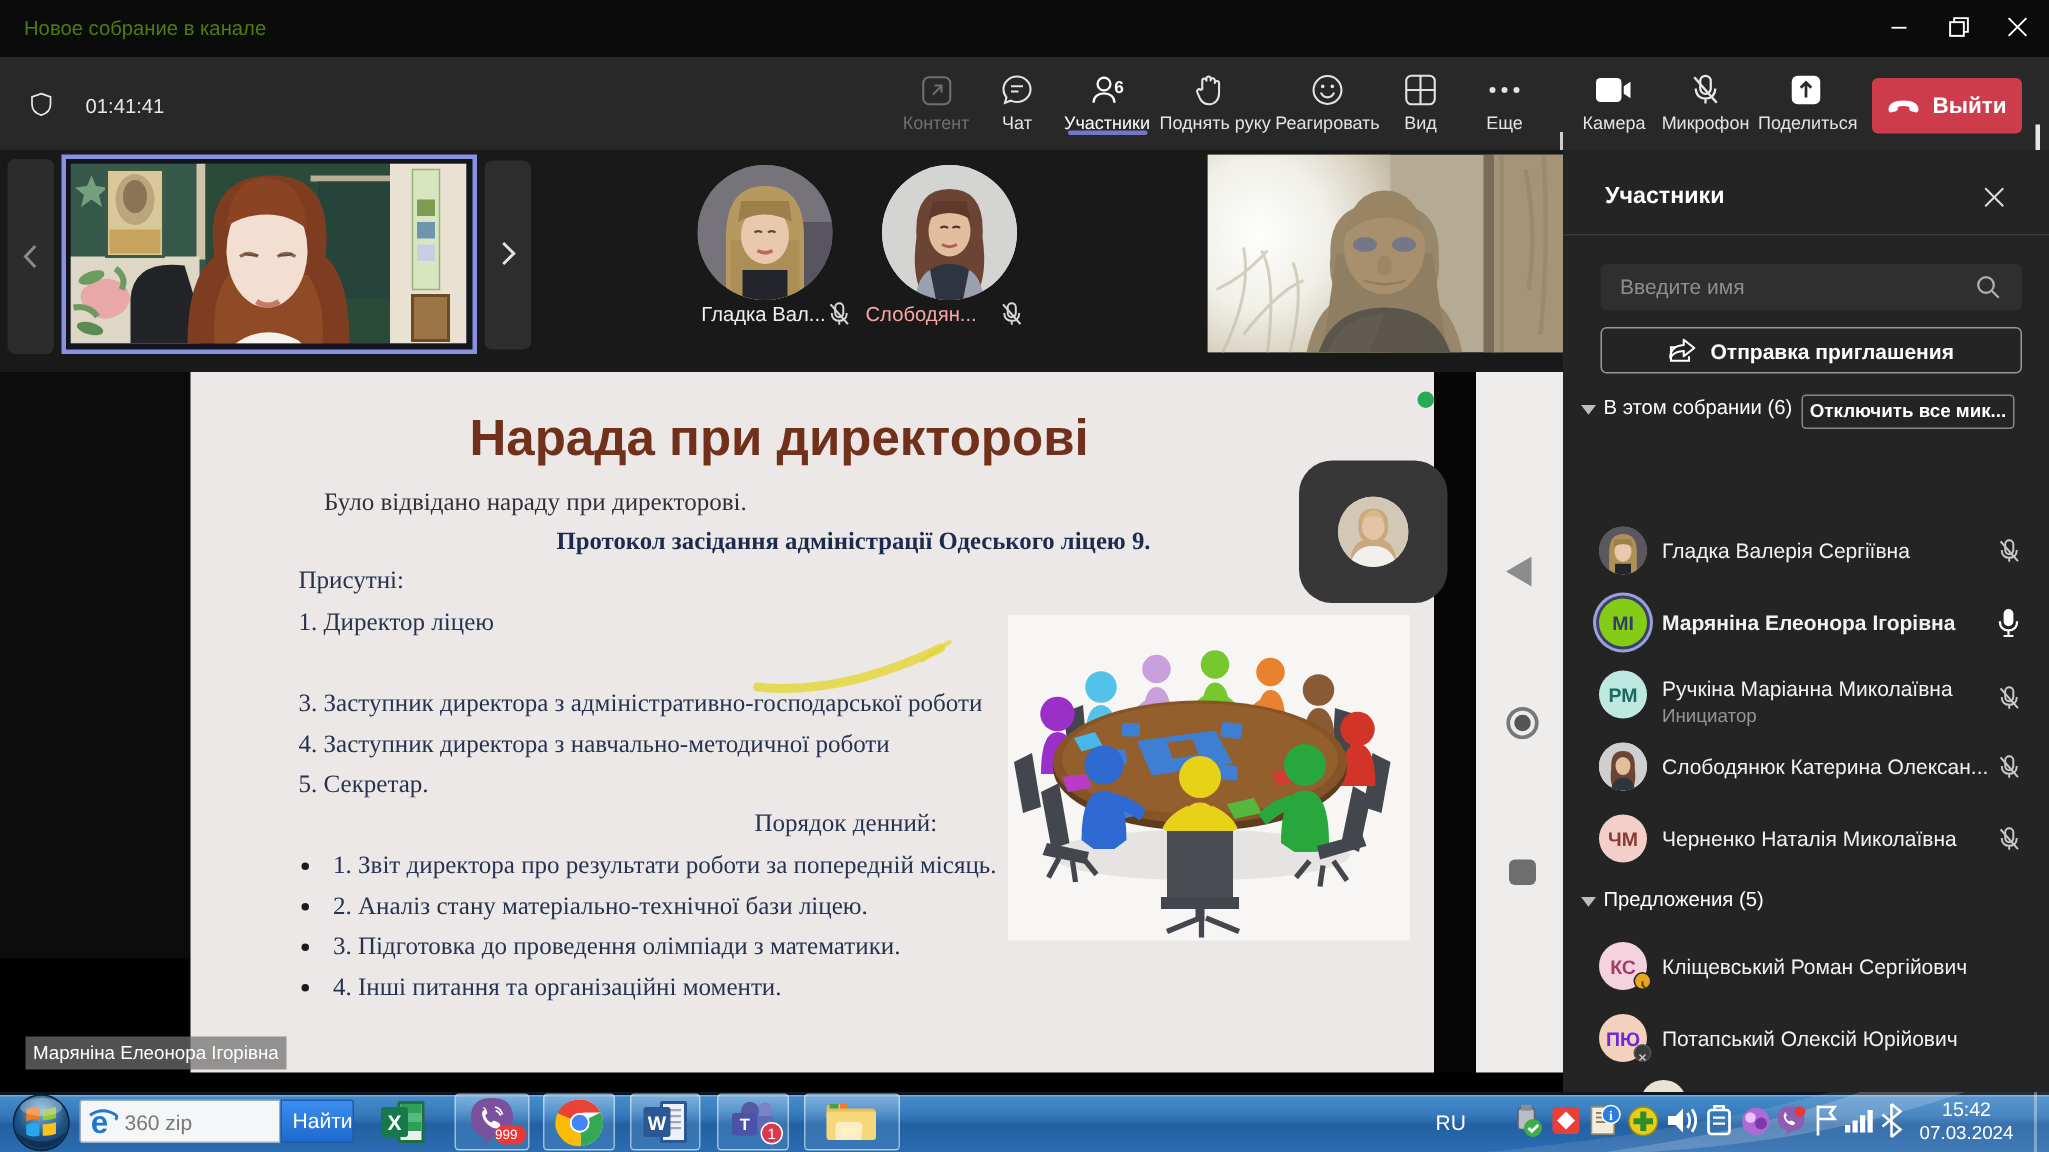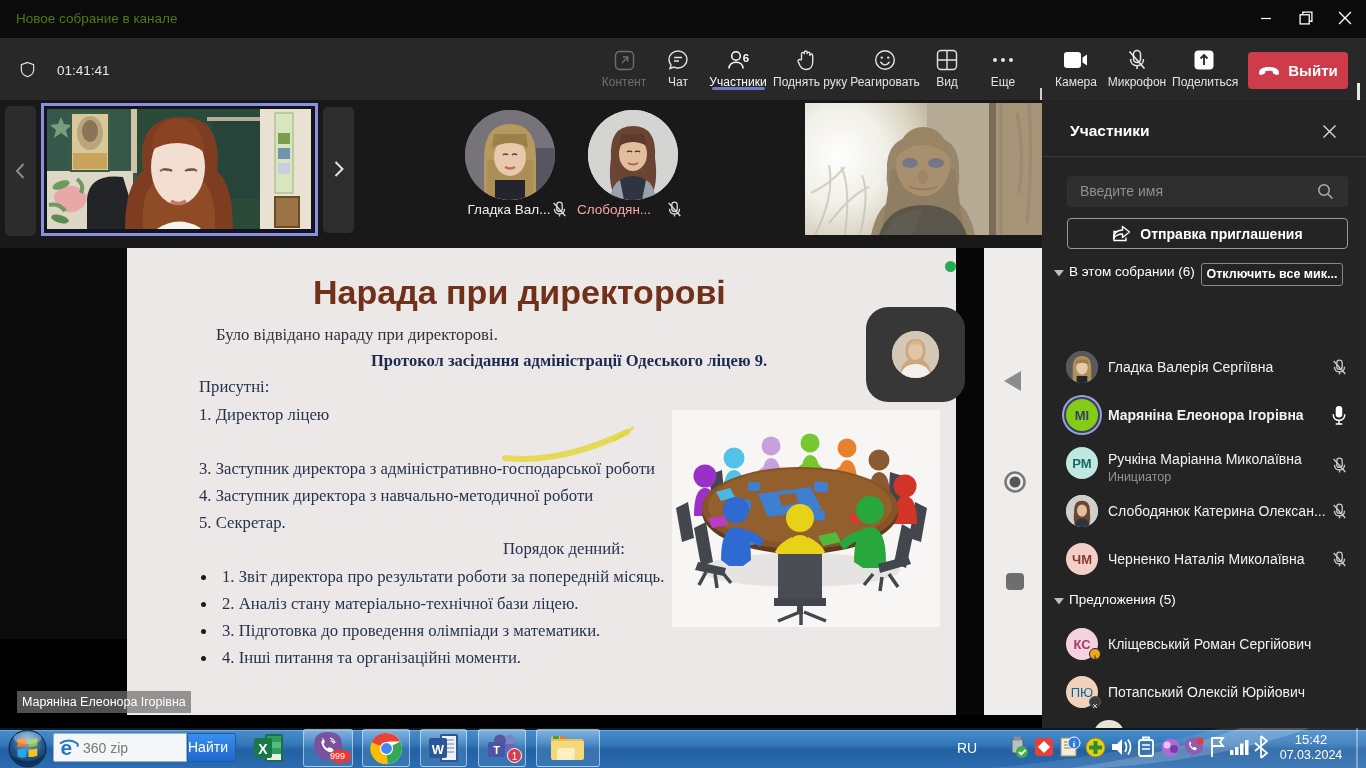--- a/index.html
+++ b/index.html
@@ -543,21 +543,21 @@
   <div class="av" style="background:#f5d3de">
           <span style="color:#a43a68;font-weight:bold;font-size:13px">КС</span>
         </div>
   <div class="nm">Кліщевський Роман Сергійович</div>
   <div class="abs" style="left:47px;top:20px;width:12px;height:12px;border-radius:50%;background:#e8a81e;border:1px solid #242424"><svg width="10" height="10" viewBox="0 0 10 10">
             <path d="M5 2.2 V5 L7 6.5" stroke="#5a3a00" stroke-width="1.2" fill="none"></path>
           </svg></div>
  </div>
  <div class="row" style="top:576px">
   <div class="av" style="background:#f2d2bd">
-          <span style="color:#0369a1;font-weight:normal;font-size:13px">ПЮ</span>
+          <span style="color:#6d28d9;font-weight:bold;font-size:13px">ПЮ</span>
         </div>
   <div class="nm">Потапський Олексій Юрійович</div>
   <div class="abs" style="left:47px;top:20px;width:12px;height:12px;border-radius:50%;background:#3a3a3a;border:1px solid #555"><svg width="10" height="10" viewBox="0 0 10 10">
             <path d="M3 3 l4 4 M7 3 l-4 4" stroke="#ccc" stroke-width="1" fill="none"></path>
           </svg></div>
  </div>
  <div class="abs" style="left:52px;top:620px;width:30px;height:14px;border-radius:50% 50% 0 0/100% 100% 0 0;background:#e8e3d3"></div>
 </div>
 <div id="taskbar">
  <div class="abs" style="left:0;top:0;width:1366px;height:2px;background:#0c1826"></div>
@@ -585,21 +585,21 @@
  </svg>
 
  <div class="abs" style="left:53px;top:5px;width:134px;height:29px;background:#f4f6f7;border:1px solid #9ab0c0;border-radius:2px 0 0 2px">
   <svg class="abs" style="left:4px;top:4px" width="21" height="21" viewBox="0 0 21 21">
           <text x="2.5" y="17" font-size="21" font-weight="bold" fill="#2277cc" font-family="Liberation Sans">e</text>
           <path d="M2 5.5 Q10.5 -0.5 19.5 5.5 M19.5 5.5 Q20.5 7 19 8.5" stroke="#2277cc" stroke-width="2" fill="none"></path>
         </svg>
   <div class="abs" style="left:29px;top:6px;font-size:14px;color:#787878">360 zip</div>
  </div>
  <div class="abs" style="left:187px;top:5px;width:49px;height:29px;background:linear-gradient(180deg,#3b8ef0,#1e68cc);border:1px solid #1c5cb0;border-radius:0 2px 2px 0">
-  <div class="abs" style="left:0;right:0;top:5px;text-align:left;font-size:14px;color:#fff">Найти</div>
+  <div class="abs" style="left:0;right:0;top:5px;text-align:right;font-size:14px;color:#fff">Найти</div>
  </div>
 
  <svg class="abs" style="left:252px;top:3px" width="34" height="34" viewBox="0 0 34 34">
   <rect x="13" y="3" width="18" height="28" rx="1.5" fill="#1e6e41"></rect>
         <rect x="15" y="5" width="14" height="24" fill="#e8f0ea"></rect>
   <rect x="15" y="5" width="14" height="6" fill="#2e9e5b"></rect>
         <rect x="15" y="11" width="14" height="6" fill="#57b97e"></rect>
         <rect x="15" y="17" width="14" height="6" fill="#2e9e5b"></rect>
   <rect x="2" y="7" width="18" height="20" rx="2" fill="#17784a"></rect>
   <text x="11" y="22.5" text-anchor="middle" font-size="14" font-weight="bold" fill="#fff" font-family="Liberation Sans">X</text>

